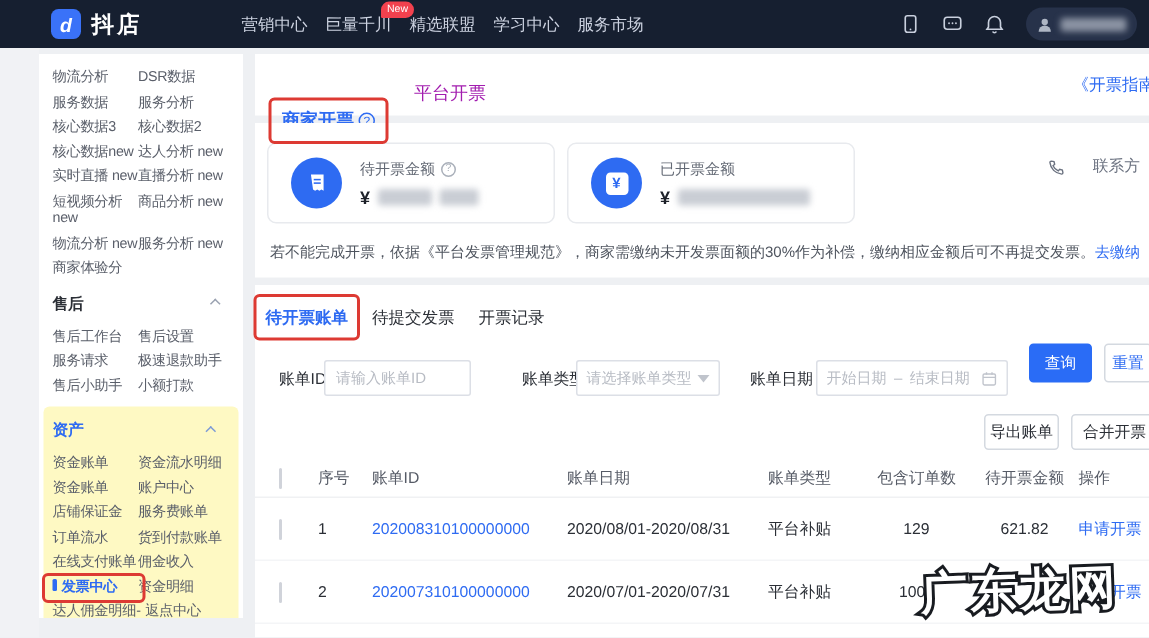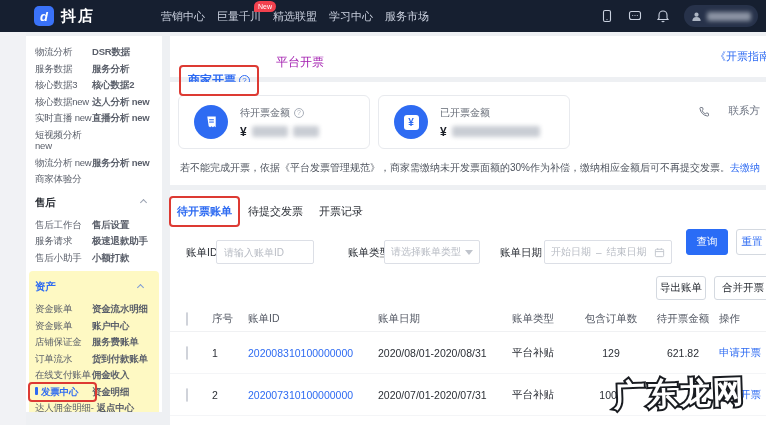--- a/index.html
+++ b/index.html
@@ -19,21 +19,21 @@
   .nav-ic { width:14px; height:14px; display:block; }
   .avatar-pill { width:74px; height:22px; background:#27324a; border-radius:12px; display:flex; align-items:center; padding:0 7px; gap:5px; }
   .redact { background:#8b93a3; border-radius:2px; filter:blur(2px); }
   .redact.name { width:44px; height:9px; }
 
   
   .side-rail { position:absolute; left:0; top:32px; width:26px; height:393px; background:#f1f2f5; }
   .sidebar { position:absolute; left:26px; top:36px; width:136px; height:376px; background:#fff; font-size:9.5px; letter-spacing:-0.2px; color:#5a5f6a; padding:10px 0 0 9px; overflow:hidden; }
   .side-row { display:flex; margin-bottom:5px; line-height:11.5px; }
   .side-row .c1 { flex:none; width:57px; cursor:pointer; }
-  .side-row .c2 { flex:1; cursor:pointer;font-weight:bold; }
+  .side-row .c2 { flex:1; cursor:pointer; }
   .side-row.wide .c1 { width:auto; min-width:57px; padding-right:3px; white-space:nowrap; }
   .sec-head { display:flex; align-items:center; font-size:10.5px; font-weight:bold; color:#2b2f36; margin:11px 0 9px; }
   .chev { width:5px; height:5px; border-top:1px solid #9aa2b1; border-right:1px solid #9aa2b1; transform:rotate(-45deg); margin-left:auto; margin-right:16px; }
   .asset-block { background:#fef9c3; border-radius:4px; margin:8px 3px 0 -6px; padding:1px 0 6px 6px; }
   .asset-block .sec-head { color:#2e6bf2; margin-top:8px; }
   .asset-block .sec-head .chev { border-color:#7d9bd6; }
   .sel-item { color:#2e6bf2; font-weight:bold; position:relative; display:inline-block; }
   .bar { display:inline-block; width:3px; height:8px; background:#2e6bf2; margin-right:3px; border-radius:1px; }
 
   
@@ -145,20 +145,21 @@
     <div class="side-row">
         <span class="c1">核心数据new</span>
         <span class="c2">达人分析 new</span>
       </div>
     <div class="side-row">
         <span class="c1">实时直播 new</span>
         <span class="c2">直播分析 new</span>
       </div>
     <div class="side-row">
         <span class="c1">短视频分析new</span>
+        <span class="c2">商品分析 new</span>
       </div>
     <div class="side-row">
         <span class="c1">物流分析 new</span>
         <span class="c2">服务分析 new</span>
       </div>
     <div class="side-row">
         <span class="c1">商家体验分</span>
         <span class="c2"></span>
       </div>
 

